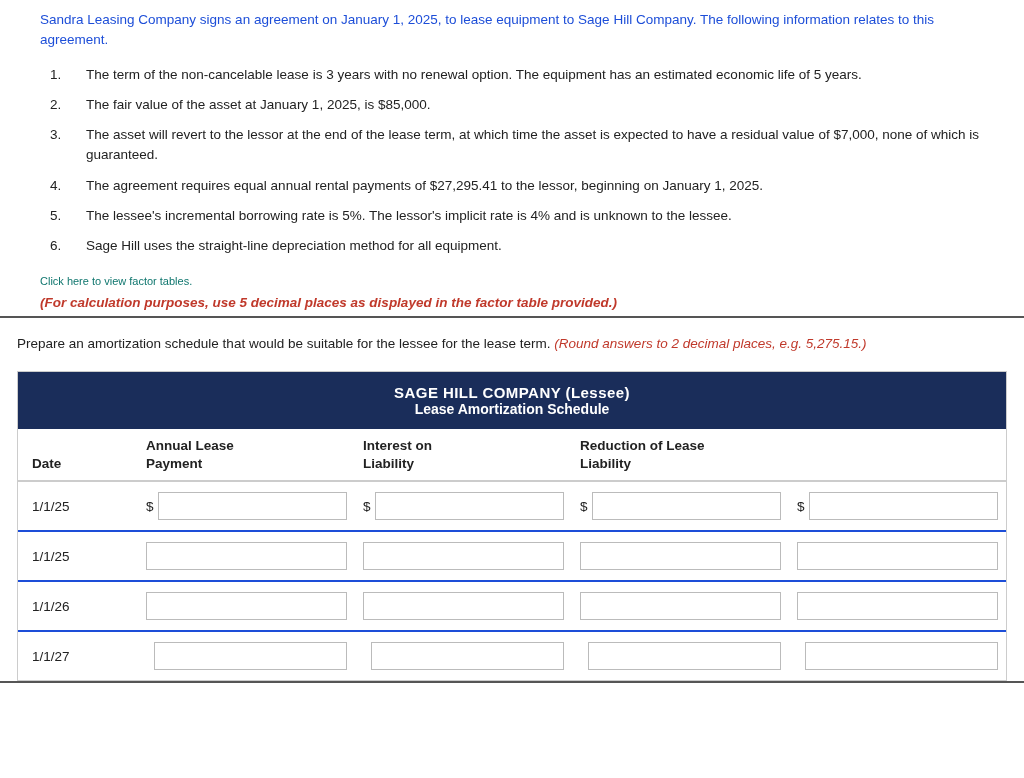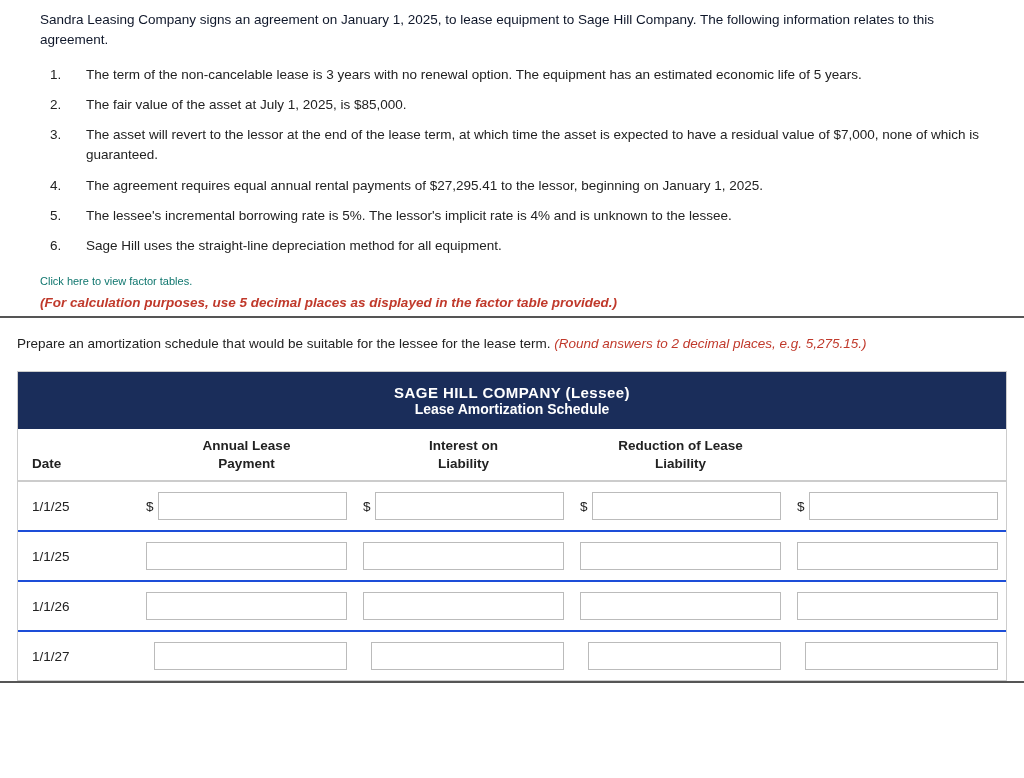--- a/index.html
+++ b/index.html
@@ -13,21 +13,21 @@
       overflow-x: hidden;
     }
     .content-area {
       padding: 10px 40px 0 40px;
       background: #fff;
     }
     .intro-text {
       font-size: 13.5px;
       line-height: 1.5;
       margin-bottom: 14px;
-      color: #0f172a;
+      color: #1d4ed8;
     }
     .list-items {
       margin-left: 10px;
       margin-bottom: 16px;
     }
     .list-item {
       display: flex;
       margin-bottom: 10px;
       line-height: 1.5;
       font-size: 13.5px;
@@ -93,21 +93,21 @@
     }
     .col-headers {
       display: grid;
       grid-template-columns: 120px 1fr 1fr 1fr 1fr;
       background: #fff;
       border-bottom: 2px solid #ccc;
       padding: 8px 0 6px 0;
       align-items: end;
     }
     .col-header {
-      text-align: center;
+      text-align: left;
       font-weight: bold;
       font-size: 13.5px;
       line-height: 1.4;
       padding: 0 8px;
     }
     .col-header.date-col {
       text-align: left;
       padding-left: 14px;
     }
     .data-rows {
@@ -160,21 +160,21 @@
 <div class="content-area">
   <p class="intro-text">Sandra Leasing Company signs an agreement on January 1, 2025, to lease equipment to Sage Hill Company. The following information relates to this agreement.</p>
 
   <div class="list-items">
     <div class="list-item">
       <span class="list-num">1.</span>
       <span class="list-text">The term of the non-cancelable lease is 3 years with no renewal option. The equipment has an estimated economic life of 5 years.</span>
     </div>
     <div class="list-item">
       <span class="list-num">2.</span>
-      <span class="list-text">The fair value of the asset at July 1, 2025, is $85,000.</span>
+      <span class="list-text">The fair value of the asset at January 1, 2025, is $85,000.</span>
     </div>
     <div class="list-item">
       <span class="list-num">3.</span>
       <span class="list-text">The asset will revert to the lessor at the end of the lease term, at which time the asset is expected to have a residual value of $7,000, none of which is guaranteed.</span>
     </div>
     <div class="list-item">
       <span class="list-num">4.</span>
       <span class="list-text">The agreement requires equal annual rental payments of $27,295.41 to the lessor, beginning on January 1, 2025.</span>
     </div>
     <div class="list-item">

